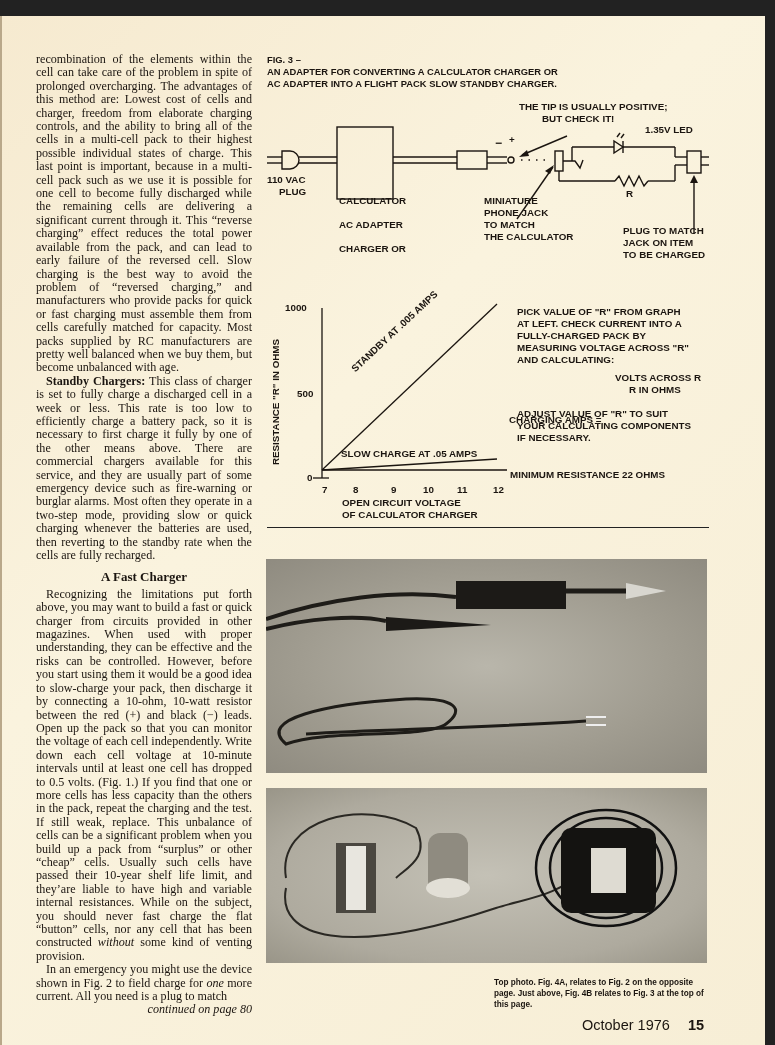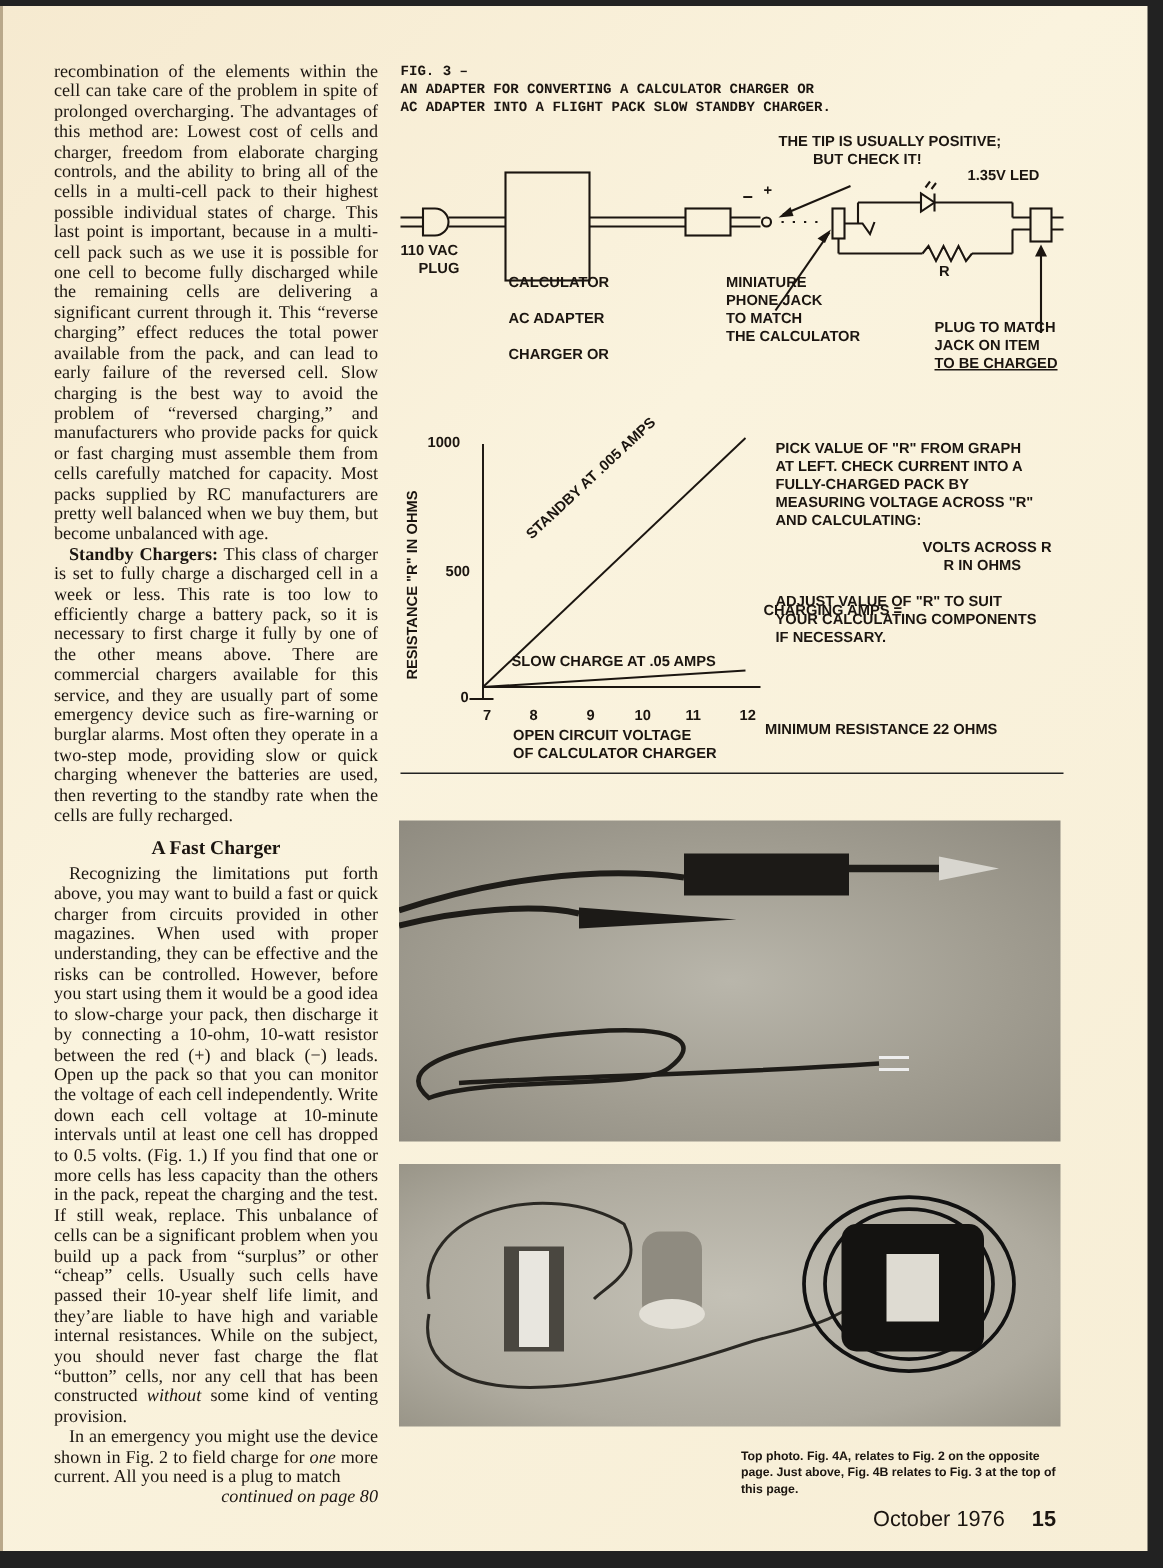--- a/index.html
+++ b/index.html
@@ -1,35 +1,35 @@
 <!DOCTYPE html>
 <html><head>
 <meta charset="utf-8">
 <style>
   html, body { margin:0; padding:0; }
   body { width:775px; height:1045px; background:#222; position:relative; overflow:hidden; }
   .page {
-    position:absolute; left:0; top:4px; width:763px; height:1030px;
+    position:absolute; left:0; top:16px; width:763px; height:1030px;
     background: linear-gradient(135deg, #f6ead0 0%, #faf3de 40%, #f7eed6 100%);
     border-left:2px solid #b9a88a;
   }
   .col {
     position:absolute; left:34px; top:37px; width:216px;
     font-family:"Liberation Serif", serif; font-size:12.1px; line-height:13.4px;
     color:#1b1510; text-align:justify;
   }
   .col p { margin:0; }
   .col p.indent { text-indent:10px; }
   .col h3 {
     margin:8px 0 4px 0; text-align:center; font-size:13px; font-weight:bold;
   }
   .col .cont { text-align:right; font-style:italic; }
   .fig-caption {
     position:absolute; left:265px; top:38px; width:420px;
-    font-family:Liberation Mono, monospace; font-weight:bold; font-size:9.4px;
+    font-family:Liberation Sans, sans-serif; font-weight:bold; font-size:9.4px;
     line-height:12px; color:#1b1510;
   }
   .diag { position:absolute; left:255px; top:85px; }
   .lbl {
     position:absolute; font-family:"Liberation Sans", sans-serif; font-weight:bold;
     font-size:9.8px; line-height:12px; color:#1b1510; white-space:nowrap;
   }
   .chart { position:absolute; left:255px; top:280px; }
   .rule { position:absolute; left:265px; top:511px; width:442px; height:1px; background:#222; }
   .photo { position:absolute; border:0; }
@@ -132,21 +132,21 @@
     <span class="lbl" style="left:82px;top:94px;">CALCULATOR</span>
     <span class="lbl" style="left:82px;top:106px;margin-top:36px;">CHARGER OR</span>
     <span class="lbl" style="left:82px;top:118px;">AC ADAPTER</span>
     <span class="lbl" style="left:227px;top:94px;">MINIATURE</span>
     <span class="lbl" style="left:227px;top:106px;">PHONE JACK</span>
     <span class="lbl" style="left:227px;top:118px;">TO MATCH</span>
     <span class="lbl" style="left:227px;top:130px;">THE CALCULATOR</span>
     <span class="lbl" style="left:369px;top:87px;">R</span>
     <span class="lbl" style="left:366px;top:124px;">PLUG TO MATCH</span>
     <span class="lbl" style="left:366px;top:136px;">JACK ON ITEM</span>
-    <span class="lbl" style="left:366px;top:148px;text-decoration:underline;">TO BE CHARGED</span>
+    <span class="lbl" style="left:366px;top:148px;">TO BE CHARGED</span>
   </div>
 
   <div class="chart">
     <svg width="460" height="230" viewBox="0 0 460 230">
       <g stroke="#1b1510" stroke-width="1.3" fill="none">
         <line x1="65" y1="12" x2="65" y2="182"></line>
         <line x1="56" y1="182" x2="72" y2="182"></line>
         <line x1="65" y1="174" x2="250" y2="174"></line>
         <line x1="65" y1="174" x2="240" y2="8"></line>
         <line x1="65" y1="174" x2="240" y2="163"></line>
@@ -159,21 +159,21 @@
     <span class="lbl" style="left:65px;top:188px;">7</span>
     <span class="lbl" style="left:96px;top:188px;">8</span>
     <span class="lbl" style="left:134px;top:188px;">9</span>
     <span class="lbl" style="left:166px;top:188px;">10</span>
     <span class="lbl" style="left:200px;top:188px;">11</span>
     <span class="lbl" style="left:236px;top:188px;">12</span>
     <span class="lbl" style="left:85px;top:201px;">OPEN CIRCUIT VOLTAGE</span>
     <span class="lbl" style="left:85px;top:213px;">OF CALCULATOR CHARGER</span>
     <span class="lbl" style="left:92px;top:70px;transform:rotate(-43deg);transform-origin:left top;">STANDBY AT .005 AMPS</span>
     <span class="lbl" style="left:84px;top:152px;">SLOW CHARGE AT .05 AMPS</span>
-    <span class="lbl" style="left:253px;top:173px;margin-top:24px;">MINIMUM RESISTANCE 22 OHMS</span>
+    <span class="lbl" style="left:253px;top:173px;">MINIMUM RESISTANCE 22 OHMS</span>
     <div style="position:absolute;left:260px;top:10px;">
       <div class="lbl" style="position:relative;">PICK VALUE OF "R" FROM GRAPH</div>
       <div class="lbl" style="position:relative;">AT LEFT. CHECK CURRENT INTO A</div>
       <div class="lbl" style="position:relative;">FULLY-CHARGED PACK BY</div>
       <div class="lbl" style="position:relative;">MEASURING VOLTAGE ACROSS "R"</div>
       <div class="lbl" style="position:relative;">AND CALCULATING:</div>
     </div>
     <span class="lbl" style="left:252px;top:82px;margin-top:36px;">CHARGING AMPS =</span>
     <span class="lbl" style="left:358px;top:76px;">VOLTS ACROSS R</span>
     <span class="lbl" style="left:372px;top:88px;">R IN OHMS</span>

